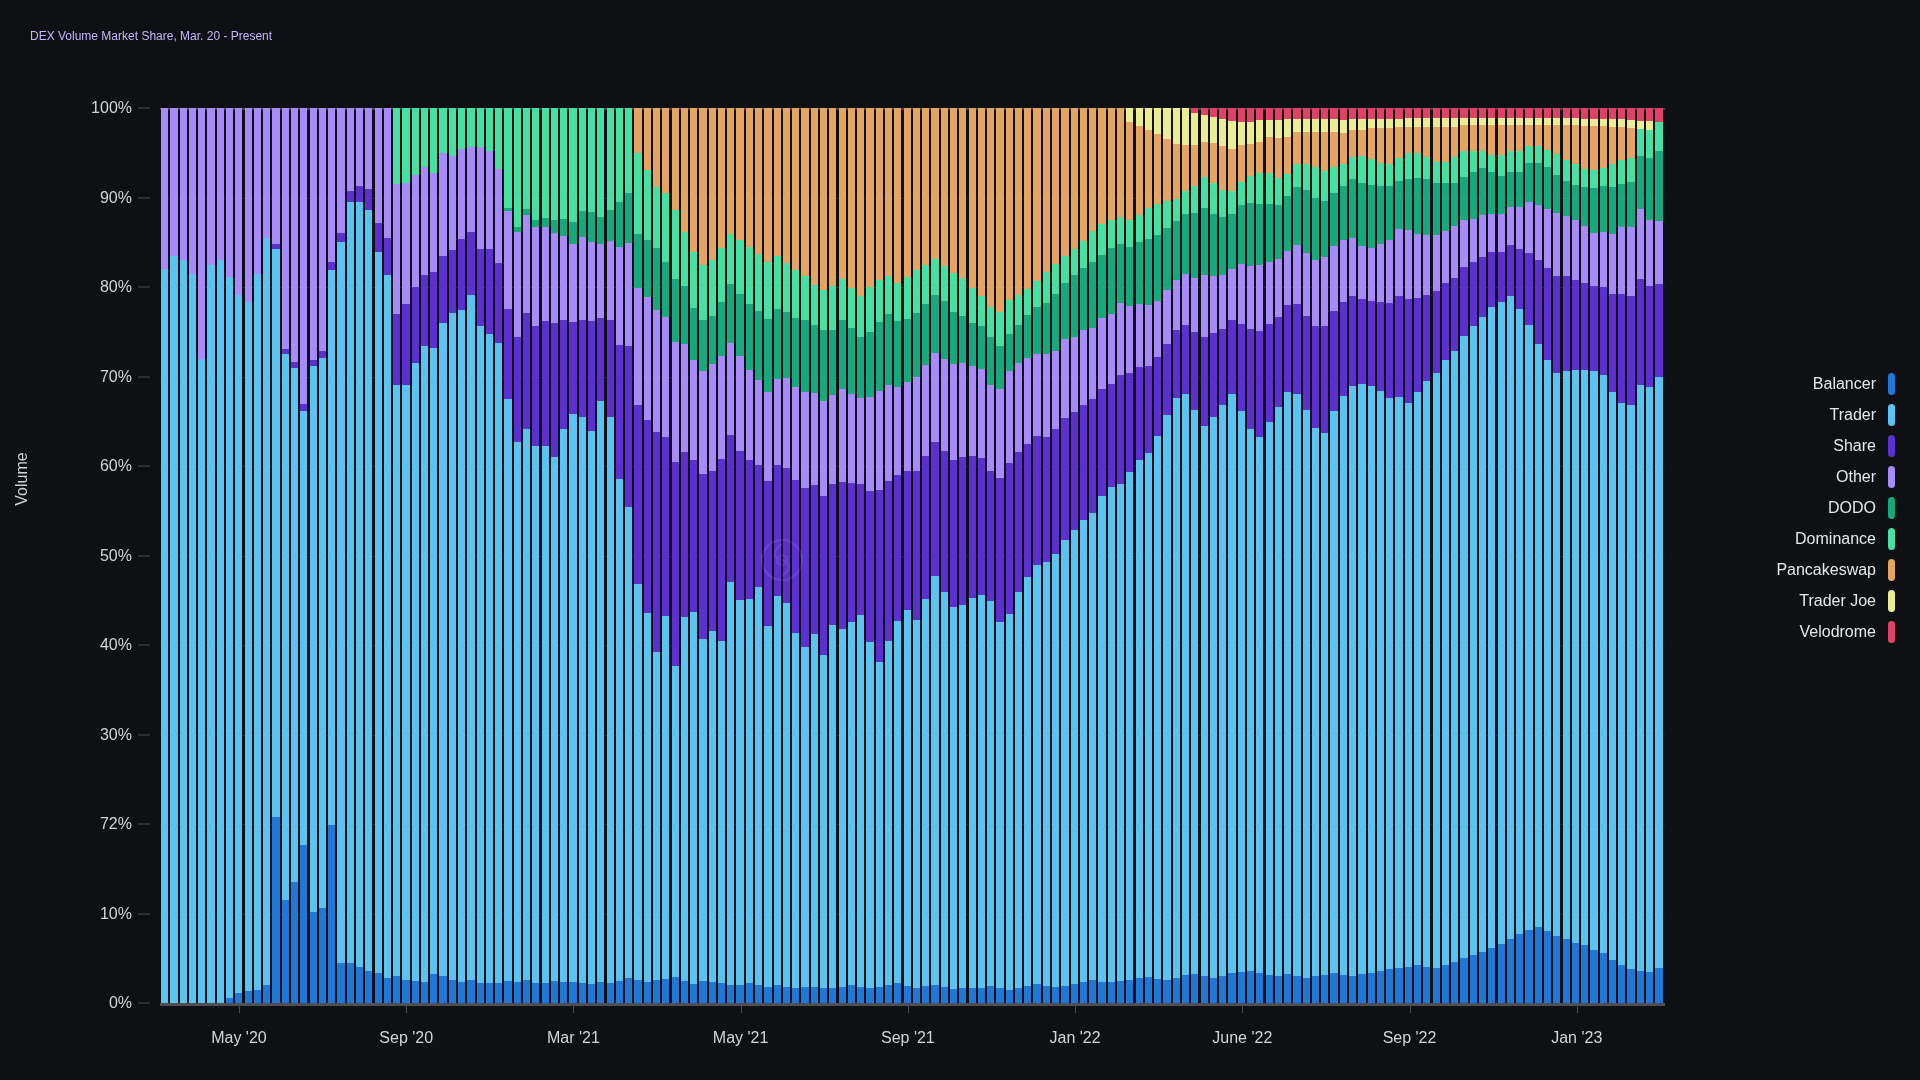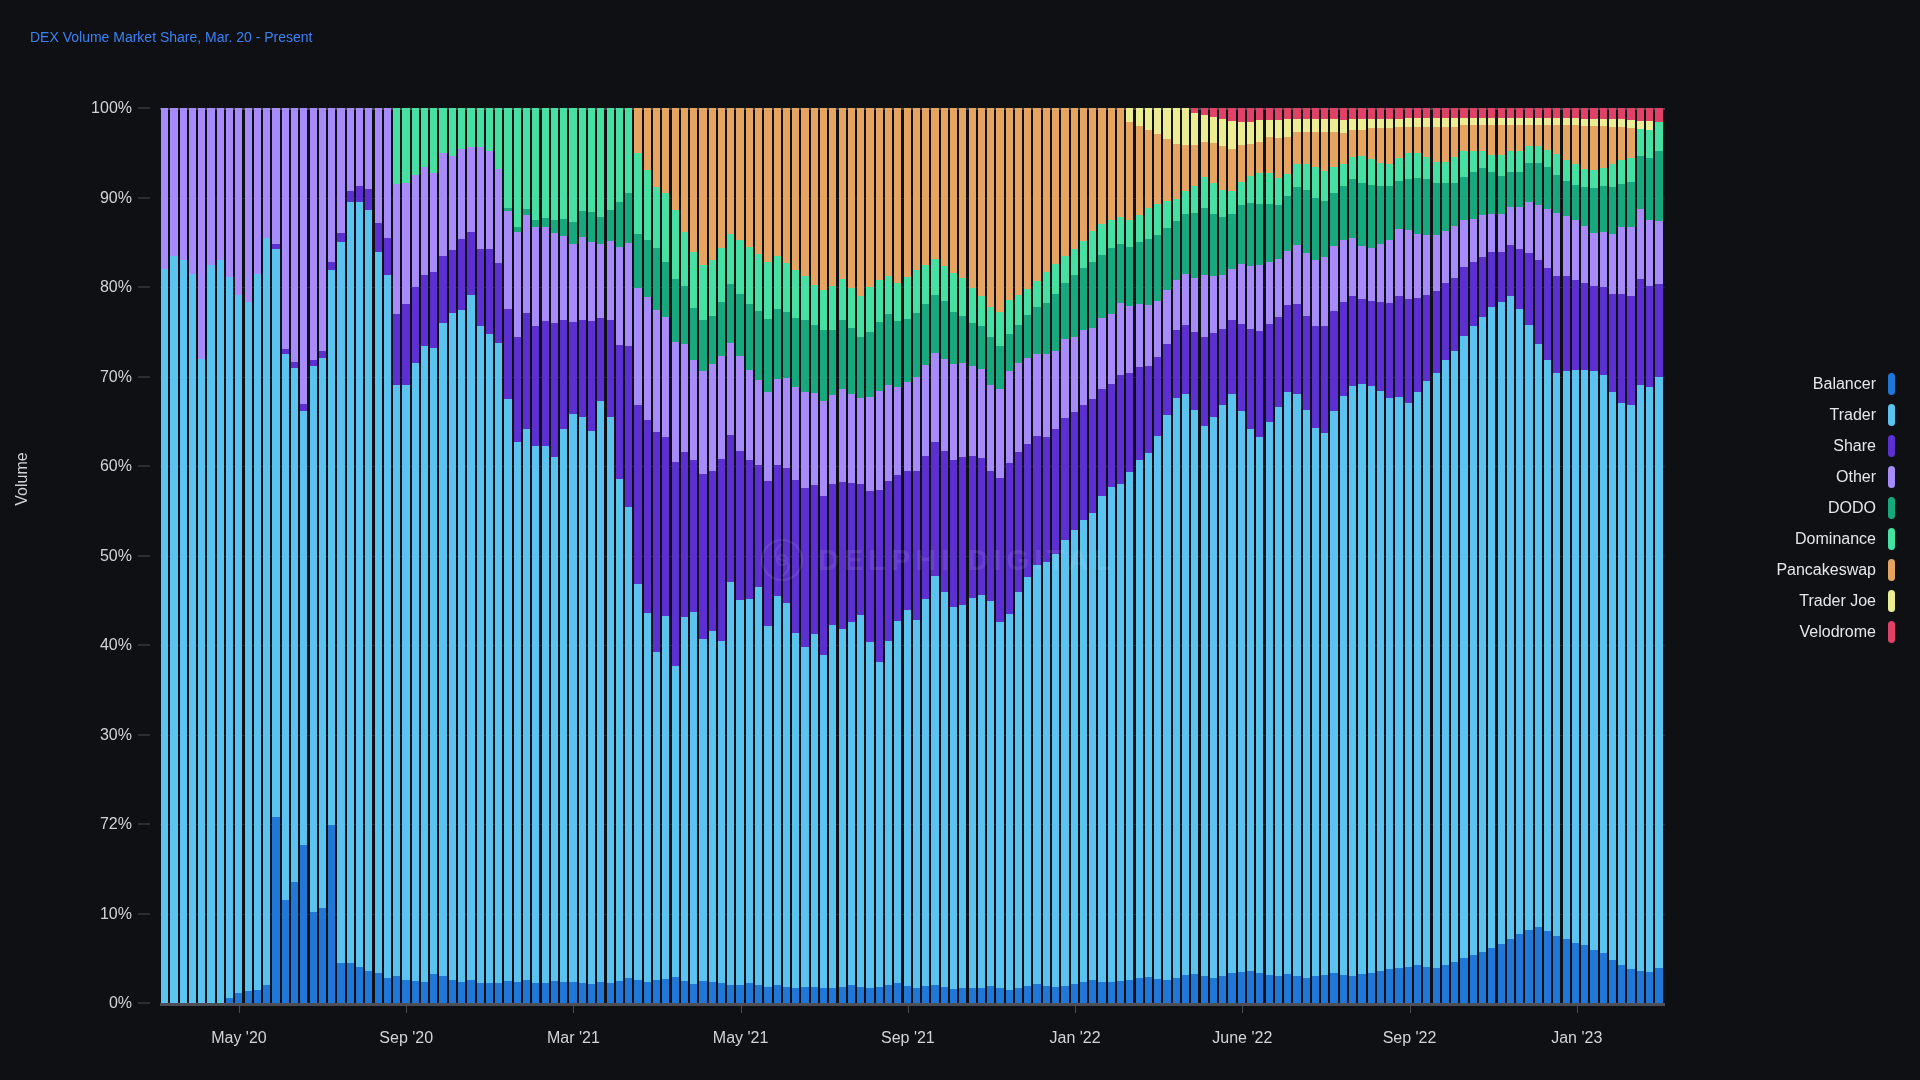--- a/index.html
+++ b/index.html
@@ -19,23 +19,23 @@
   
   #header { position: absolute; left: 30px; top: 18px; }
   #chart-title {
     font-size: 25px;
     font-weight: bold;
     color: #f2f2f4;
     letter-spacing: 0.1px;
     white-space: nowrap;
   }
   #chart-subtitle {
-    font-size: 14px;
+    font-size: 12px;
     font-weight: normal;
-    color: #3b82f6;
+    color: #c4b5fd;
     margin-top: 11px;
     white-space: nowrap;
   }
 
   
   #plot-area {
     position: absolute;
     left: 160px;
     top: 108px;
     width: 1505px;
@@ -1663,21 +1663,20 @@
   </div>
 </div>
 <div id="x-axis-line"></div>
 
 <div id="watermark">
   <svg width="44" height="44" viewBox="0 0 44 44">
     <circle cx="22" cy="22" r="20" fill="none" stroke="#ffffff" stroke-width="2.2"></circle>
     <path d="M22 6 C13 12 13 20 22 22 C31 24 31 32 22 38" fill="none" stroke="#ffffff" stroke-width="2.2"></path>
     <circle cx="22" cy="22" r="5" fill="none" stroke="#ffffff" stroke-width="2.2"></circle>
   </svg>
-  <div id="watermark-text">DELPHI DIGITAL</div>
 </div>
 
 <div id="x-axis">
     <div class="x-tick-mark" style="left: 238.966px;"></div>
     <div class="x-tick-label" style="left: 238.966px;">May '20</div>
     <div class="x-tick-mark" style="left: 406.188px;"></div>
     <div class="x-tick-label" style="left: 406.188px;">Sep '20</div>
     <div class="x-tick-mark" style="left: 573.41px;"></div>
     <div class="x-tick-label" style="left: 573.41px;">Mar '21</div>
     <div class="x-tick-mark" style="left: 740.633px;"></div>

